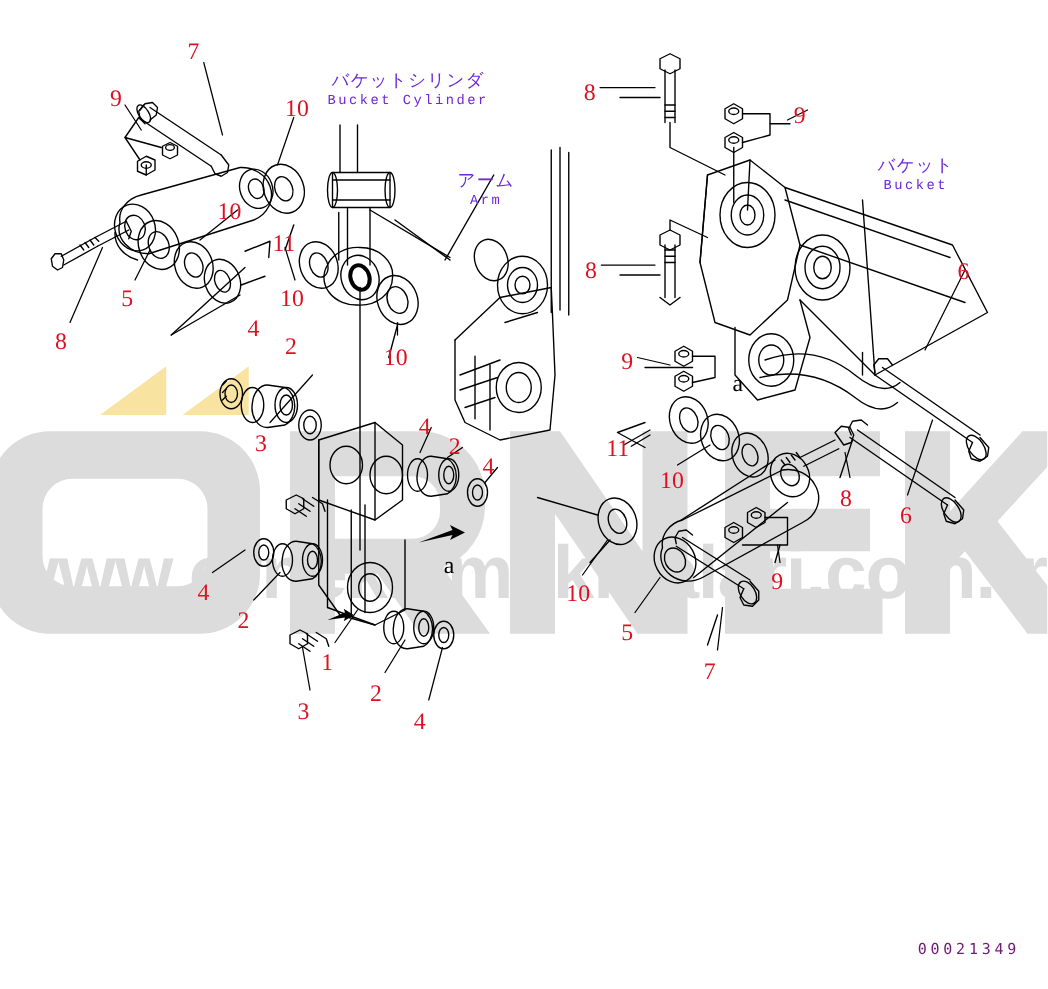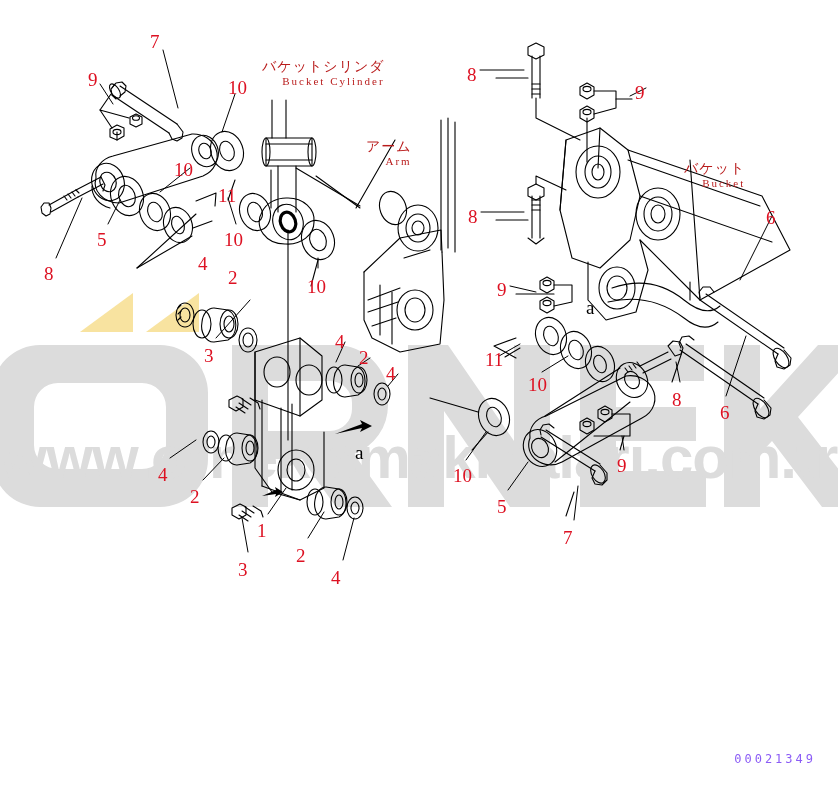--- a/index.html
+++ b/index.html
@@ -68,41 +68,41 @@
   .sec-mark {
     position: absolute;
     color: #000000;
     font-family: "Liberation Serif", serif;
     font-size: 19px;
     line-height: 1;
     white-space: nowrap;
   }
   .cap {
     position: absolute;
-    color: #b91c1c;
-    font-family: Liberation Serif, serif;
+    color: #6d28d9;
+    font-family: Liberation Mono, monospace;
     line-height: 1.22;
     white-space: nowrap;
-    text-align: right;
+    text-align: center;
   }
   .cap .jp {
     display: block;
     font-size: 14px;
     letter-spacing: 1px;
   }
   .cap .en {
     display: block;
     font-size: 11px;
     letter-spacing: 2px;
   }
   #doc-number {
     position: absolute;
     right: 22px;
     bottom: 25px;
-    color: #8b5cf6;
+    color: #701a75;
     font-family: "DejaVu Sans Mono", monospace;
     font-size: 12px;
     letter-spacing: 3px;
     white-space: nowrap;
     z-index: 4;
   }
 </style>
 </head>
 <body>
 
@@ -473,21 +473,21 @@
   <div id="label-layer">
 
     <div class="cap" style="left:262px; top:58px;">
       <span class="jp">バケットシリンダ</span>
       <span class="en">Bucket Cylinder</span>
     </div>
     <div class="cap" style="left:366px; top:138px;">
       <span class="jp">アーム</span>
       <span class="en">Arm</span>
     </div>
-    <div class="cap" style="left:684px; top:126px;margin-top:34px;">
+    <div class="cap" style="left:702px; top:126px;">
       <span class="jp">バケット</span>
       <span class="en">Bucket</span>
     </div>
 
     <div class="sec-mark" style="left:586px; top:298px;">a</div>
     <div class="sec-mark" style="left:355px; top:443px;">a</div>
 
     <div class="ref-num" style="left:150px; top:32px;">7</div>
     <div class="ref-num" style="left:88px;  top:70px;">9</div>
     <div class="ref-num" style="left:228px; top:78px;">10</div>

